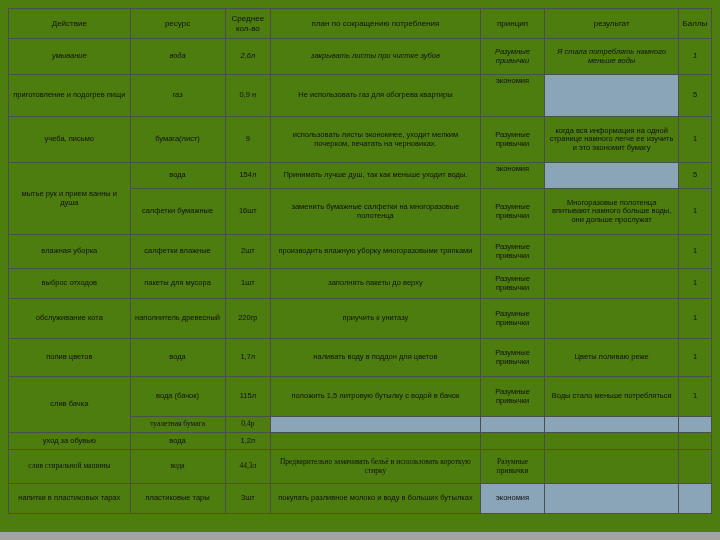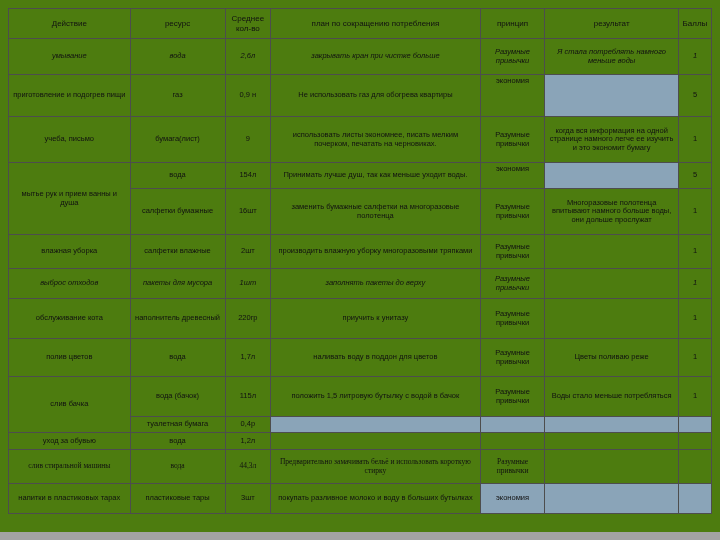--- a/index.html
+++ b/index.html
@@ -85,39 +85,39 @@
           <th>принцип</th>
           <th>результат</th>
           <th>Баллы</th>
         </tr>
       </thead>
       <tbody>
         <tr style="height: 36px; font-style: italic;">
           <td>умывание</td>
           <td>вода</td>
           <td>2,6л</td>
-          <td>закрывать кран при чистке больше</td>
+          <td>закрывать листы при чистке зубов</td>
           <td>Разумные привычки</td>
           <td>Я стала потреблять намного меньше воды</td>
           <td>1</td>
         </tr>
         <tr style="height: 42px;">
           <td>приготовление и подогрев пищи</td>
           <td>газ</td>
           <td>0,9 н</td>
           <td>Не использовать газ для обогрева квартиры</td>
           <td class="va-top">экономия</td>
           <td class="hl"></td>
           <td>5</td>
         </tr>
         <tr style="height: 46px;">
           <td>учеба, письмо</td>
           <td>бумага(лист)</td>
           <td>9</td>
-          <td>использовать листы экономнее, писать мелким почерком, печатать на черновиках.</td>
+          <td>использовать листы экономнее, уходит мелким почерком, печатать на черновиках.</td>
           <td>Разумные привычки</td>
           <td>когда вся информация на одной странице намного легче ее изучить и это экономит бумагу</td>
           <td>1</td>
         </tr>
         <tr style="height: 26px;">
           <td rowspan="2">мытье рук и прием ванны и душа</td>
           <td>вода</td>
           <td>154л</td>
           <td>Принимать лучше душ, так как меньше уходит воды.</td>
           <td class="va-top">экономия</td>
@@ -134,21 +134,21 @@
         </tr>
         <tr style="height: 34px;">
           <td>влажная уборка</td>
           <td>салфетки влажные</td>
           <td>2шт</td>
           <td>производить влажную уборку многоразовыми тряпками</td>
           <td>Разумные привычки</td>
           <td></td>
           <td>1</td>
         </tr>
-        <tr style="height: 30px; font-style: italic;">
+        <tr style="height: 30px;">
           <td>выброс отходов</td>
           <td>пакеты для мусора</td>
           <td>1шт</td>
           <td>заполнять пакеты до верху</td>
           <td>Разумные привычки</td>
           <td></td>
           <td>1</td>
         </tr>
         <tr style="height: 40px; margin-left: 40px;">
           <td>обслуживание кота</td>
@@ -170,21 +170,21 @@
         </tr>
         <tr style="height: 40px;">
           <td rowspan="2">слив бачка</td>
           <td>вода (бачок)</td>
           <td>115л</td>
           <td>положить 1,5 литровую бутылку с водой в бачок</td>
           <td>Разумные привычки</td>
           <td>Воды стало меньше потребляться</td>
           <td>1</td>
         </tr>
-        <tr style="height: 16px;">
+        <tr style="height: 16px; font-family: Liberation Serif, serif;">
           <td>туалетная бумага</td>
           <td>0,4р</td>
           <td class="hl"></td>
           <td class="hl"></td>
           <td class="hl"></td>
           <td class="hl"></td>
         </tr>
         <tr style="height: 17px;">
           <td>уход за обувью</td>
           <td>вода</td>

